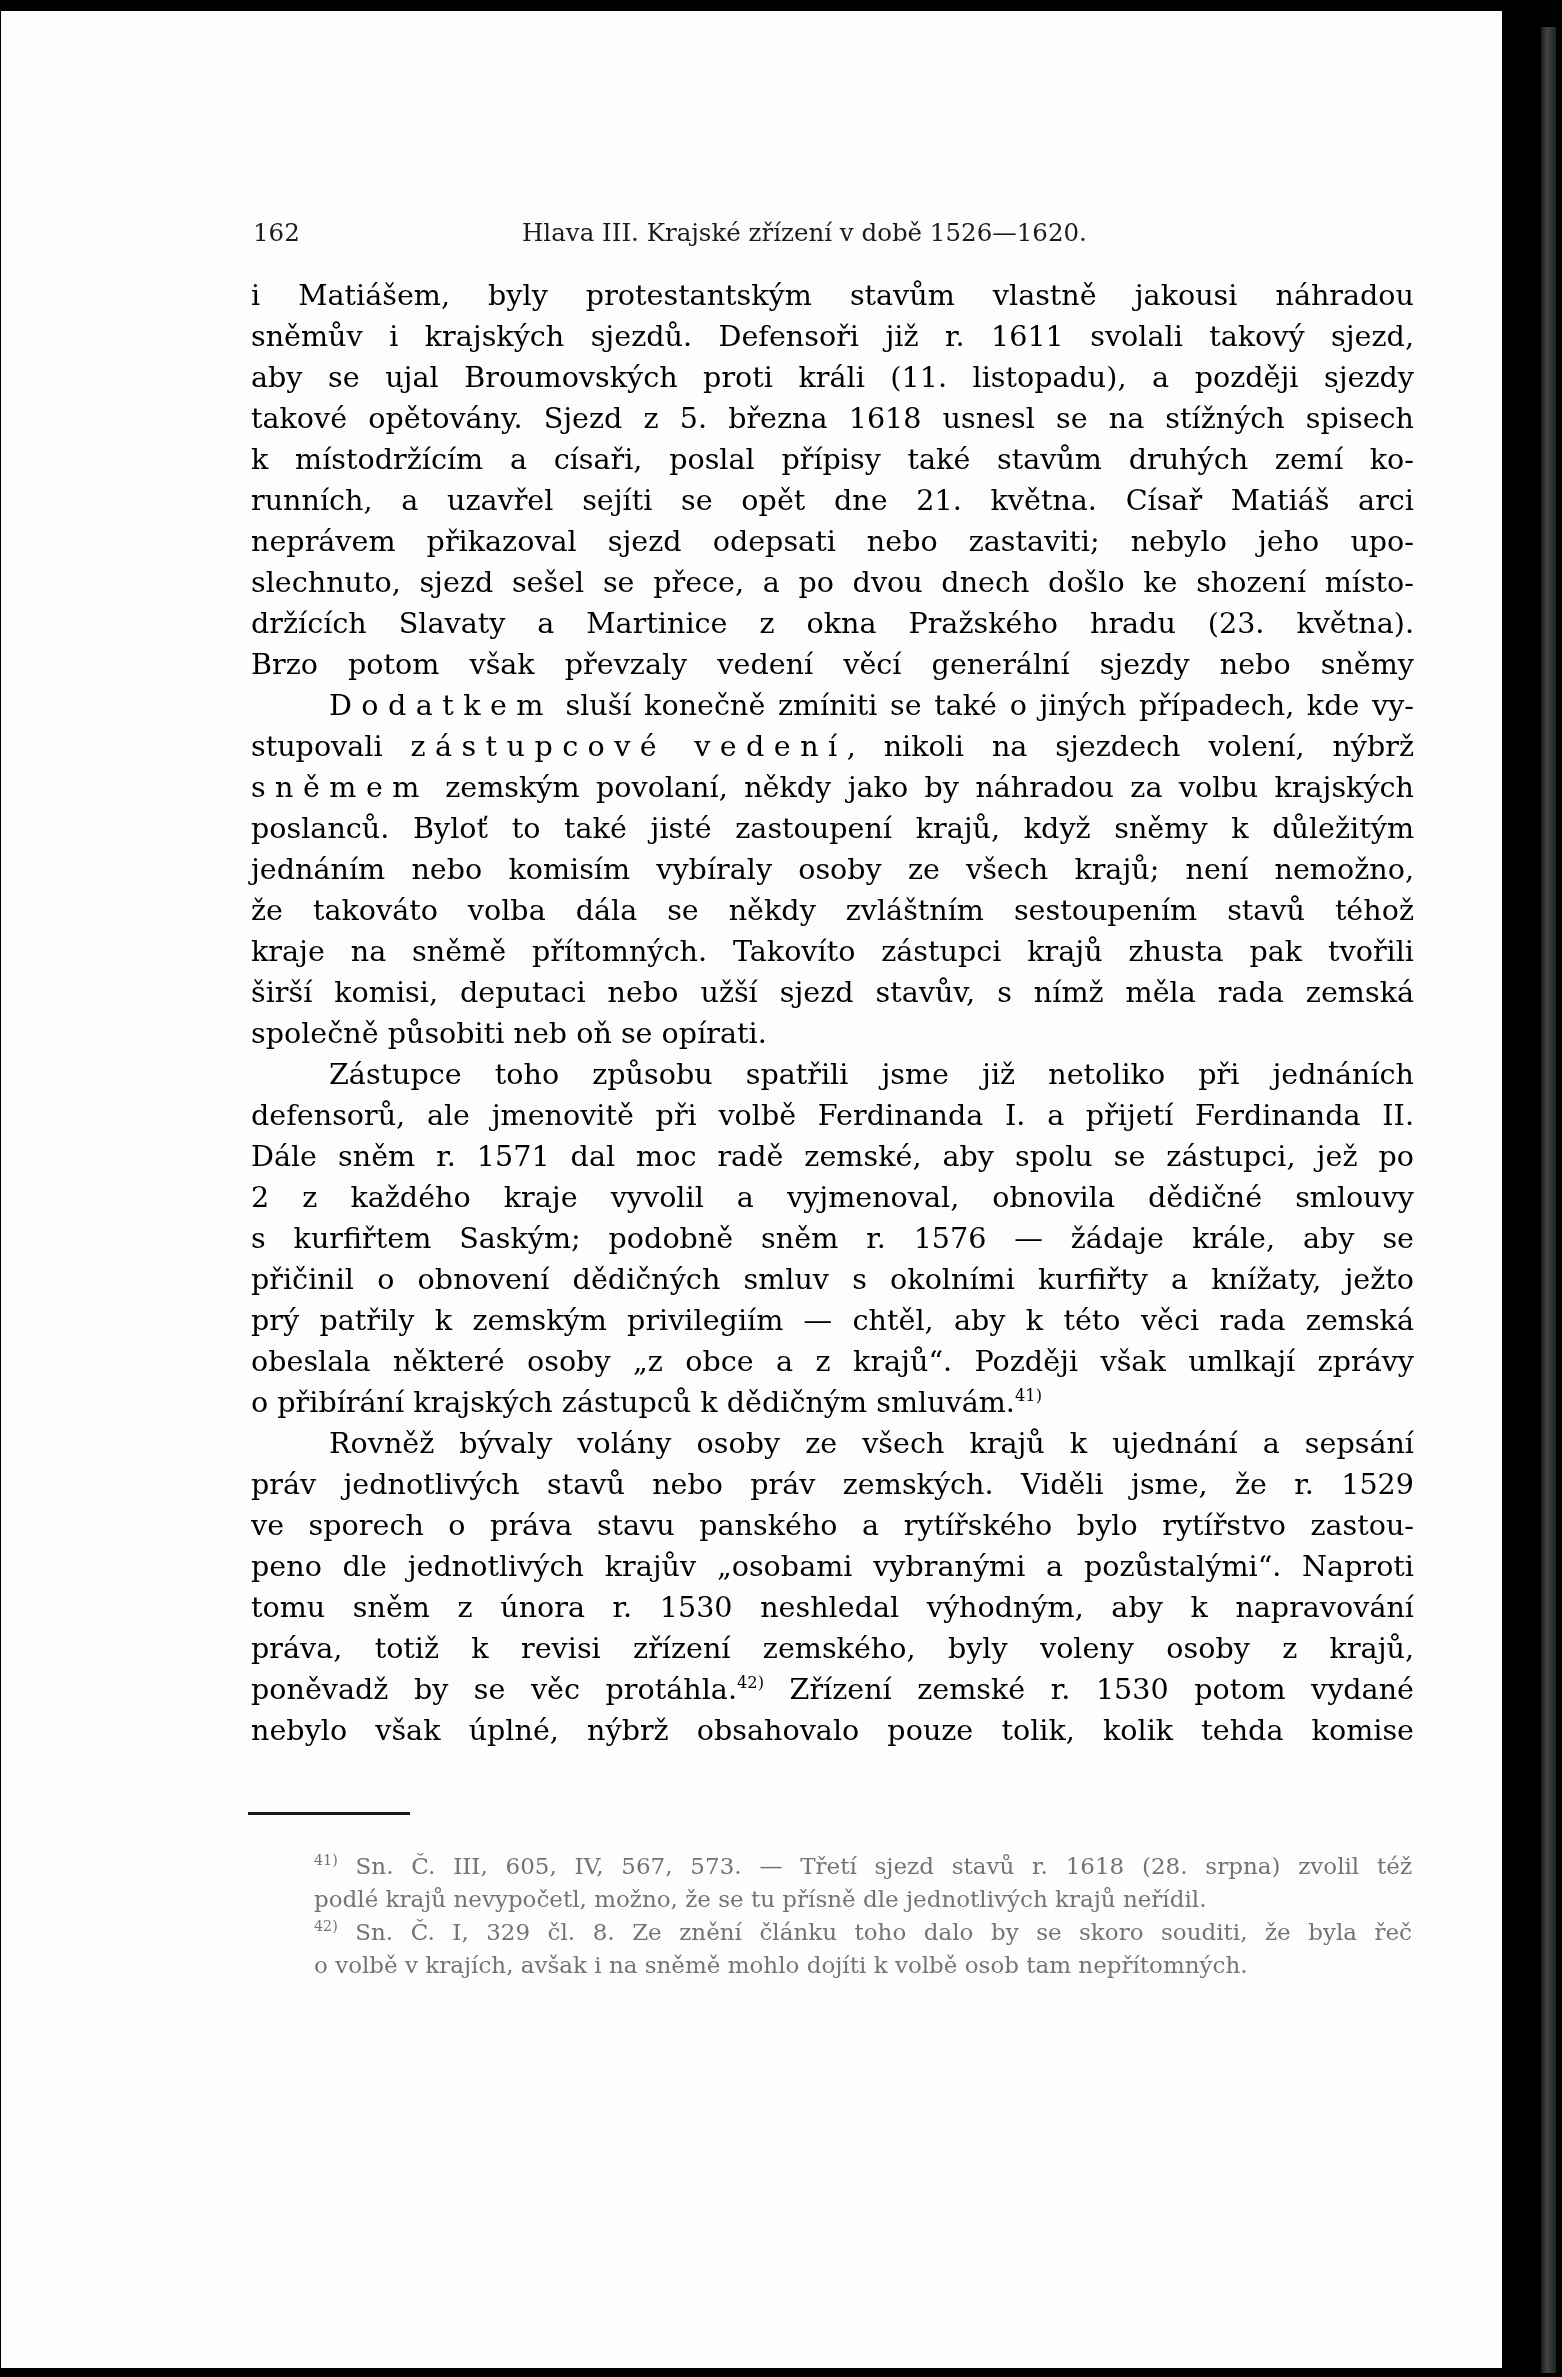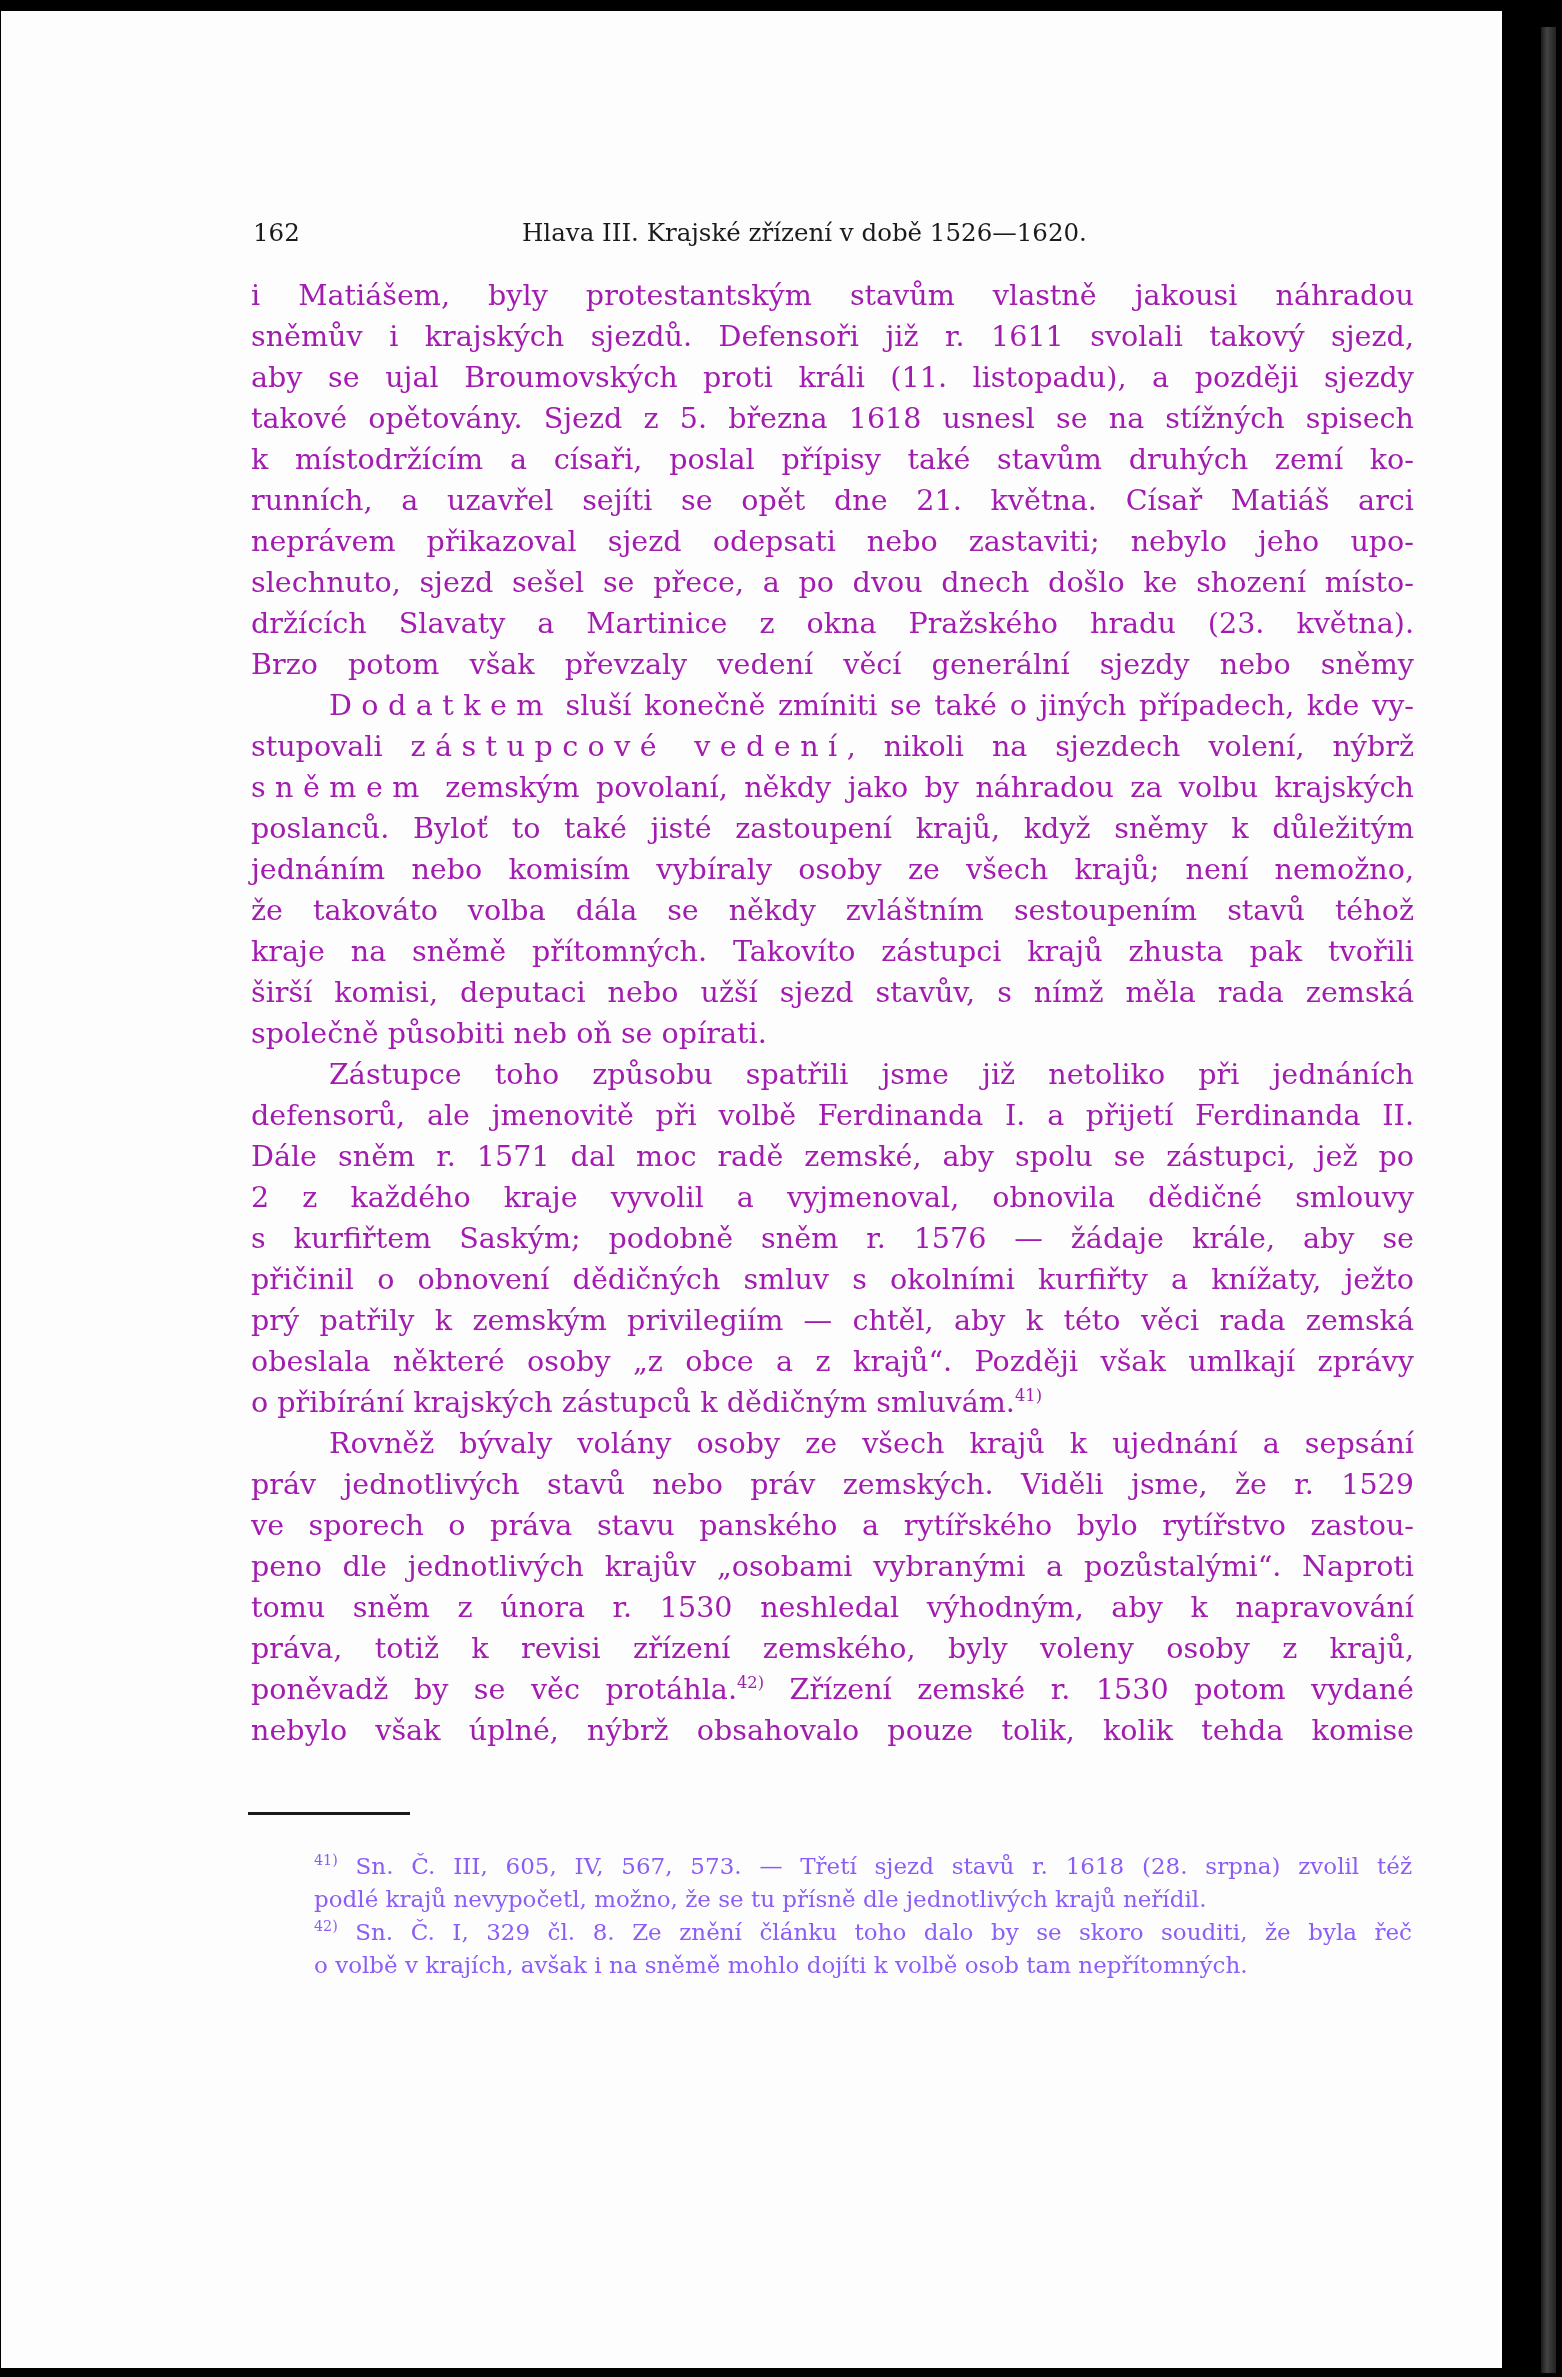--- a/index.html
+++ b/index.html
@@ -17,33 +17,33 @@
     background:linear-gradient(90deg,#1a1a1a,#444 40%,#222);
   }
   .running-head {
     position:absolute; top:207px; left:252px; width:888px;
     font-size:24.5px; color:#1b1b1b; white-space:nowrap;
   }
   .running-head .folio { position:absolute; left:0; top:0; }
   .running-head .chapter-title { position:absolute; left:269px; top:0; }
   .body-text {
     position:absolute; left:250px; top:264px; width:1163px;
-    font-size:28.6px; line-height:41px; color:#a21caf;
+    font-size:28.6px; line-height:41px; color:#000000;
     text-align:justify; hyphens:manual;
   }
   .body-text p { margin:0; text-indent:0; }
   .spaced { letter-spacing:0.33em; }
   sup.fn { font-size:16.3px; vertical-align:super; line-height:0; }
   .rule {
     position:absolute; left:247px; top:1801px; width:162px; height:2.6px;
     background:#1a1a1a;
   }
   .footnotes {
     position:absolute; left:250px; top:1839px; width:1161px;
-    font-size:23px; line-height:33px; color:#8b5cf6; text-align:justify;
+    font-size:23px; line-height:33px; color:#737373; text-align:justify;
   }
   .footnotes p { margin:0; text-indent:63px; }
   .line { display:block; text-align:justify; text-align-last:justify; }
   .line.last { text-align-last:left; }
 </style>
 </head>
 <body>
 
 <div class="page">
   <div class="running-head">

